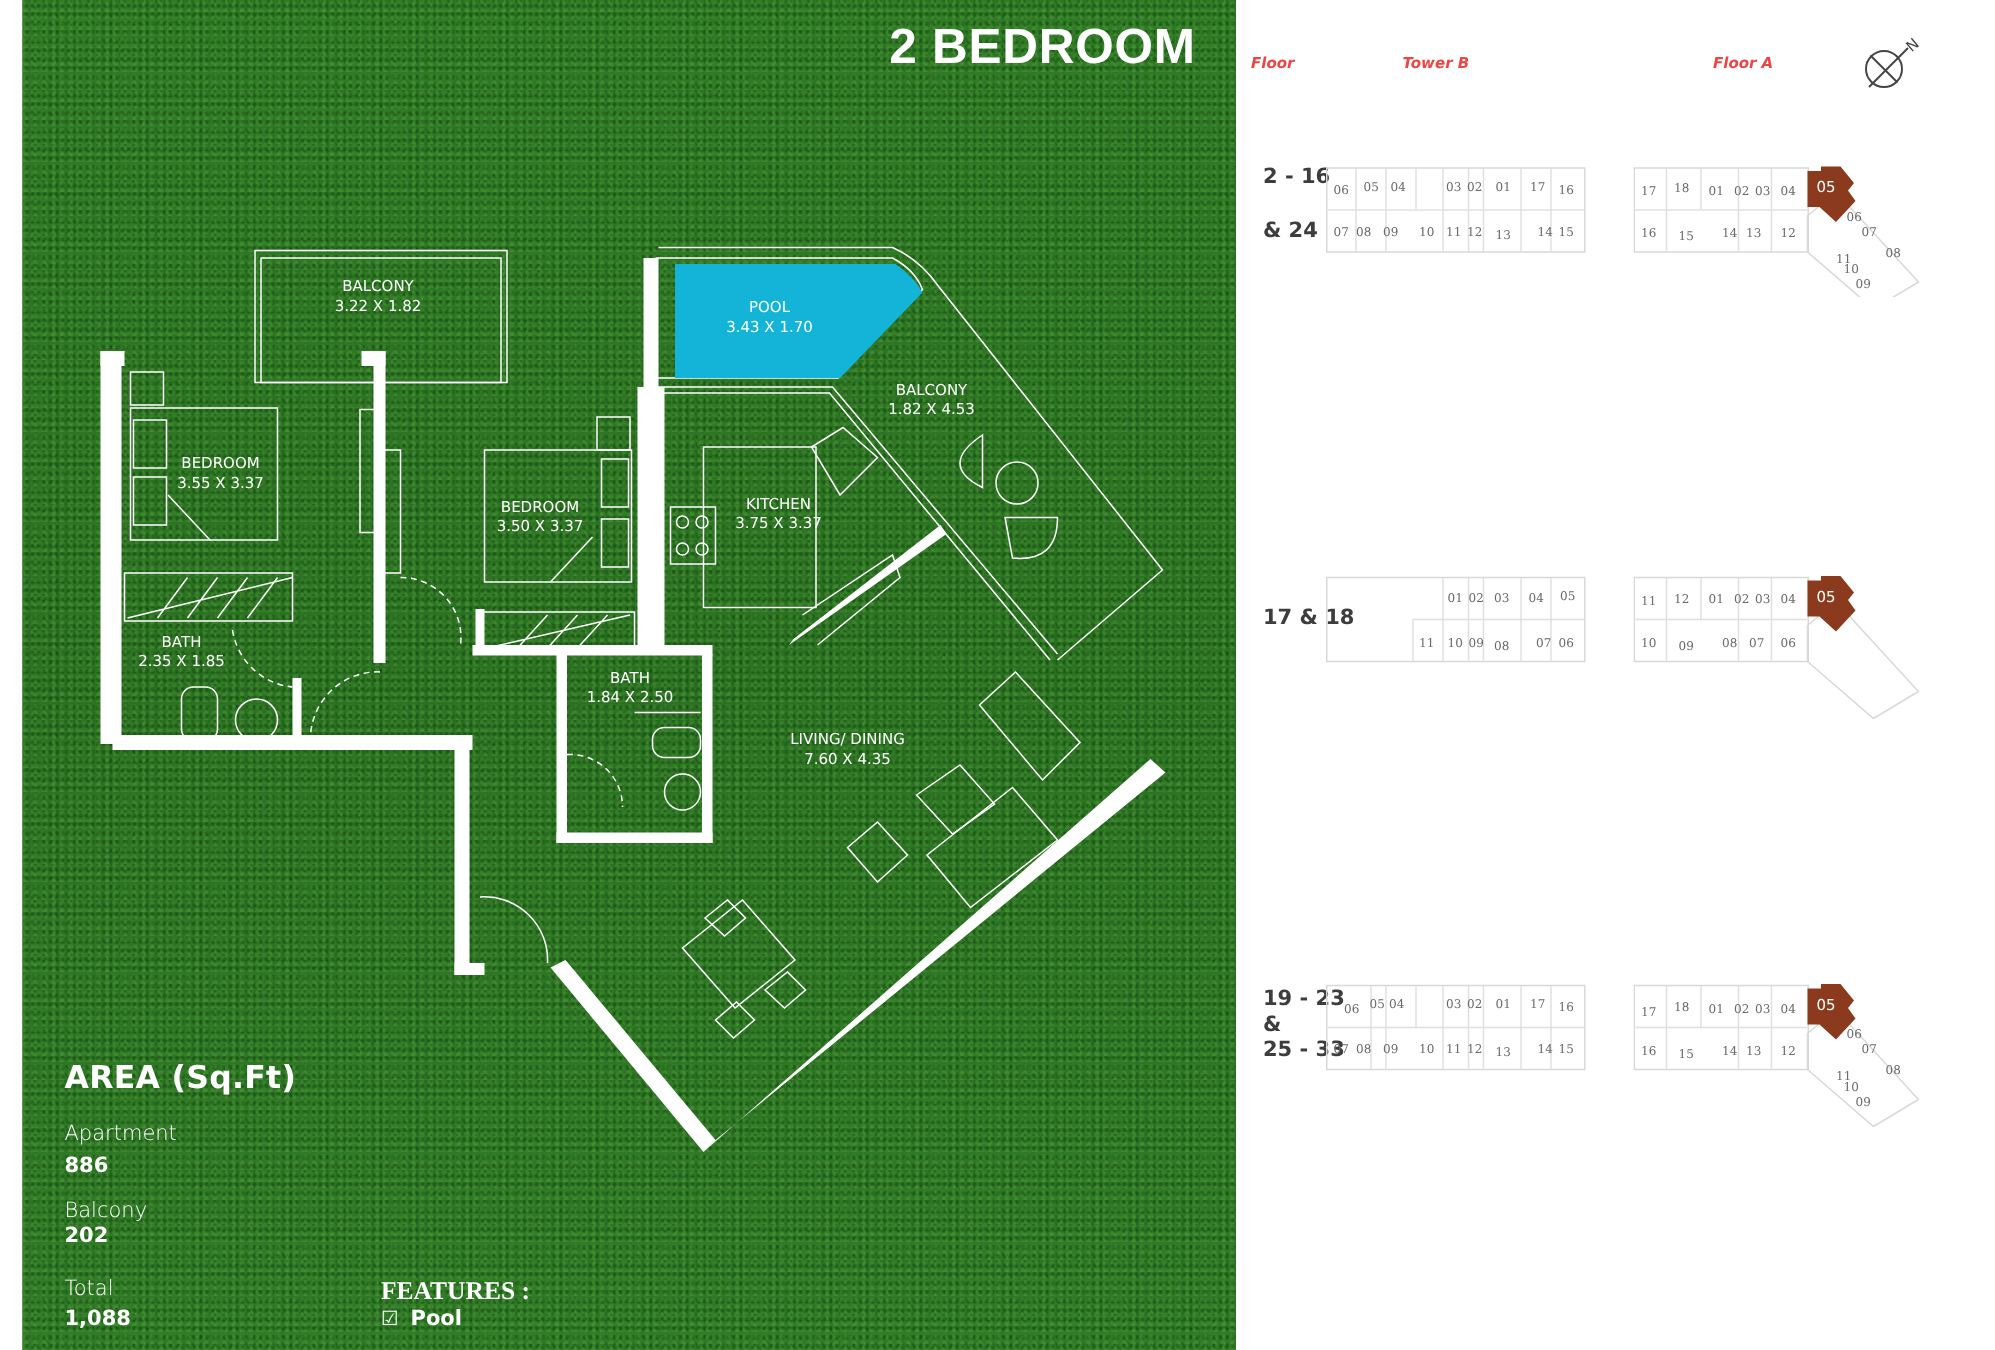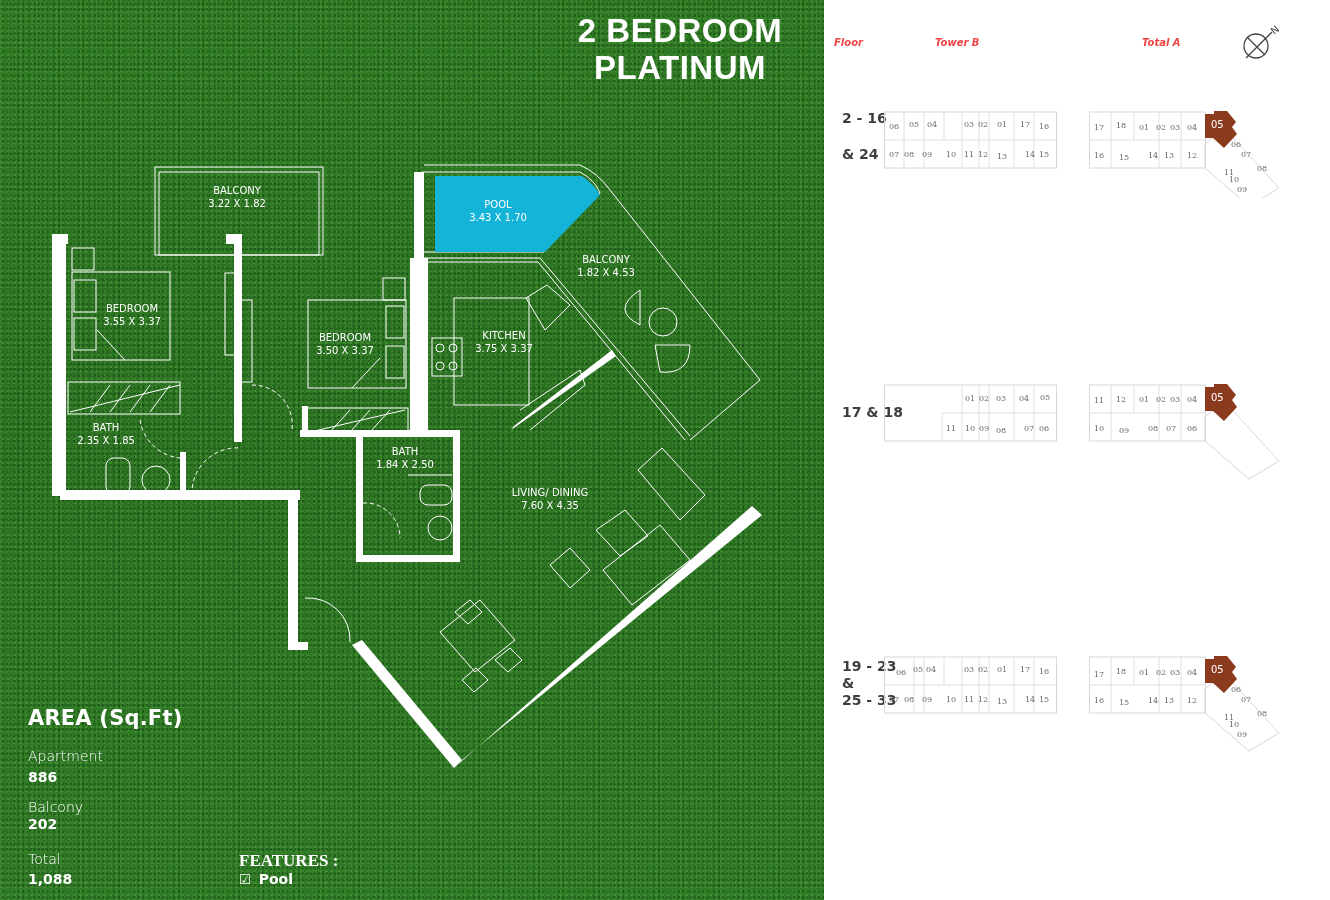--- a/index.html
+++ b/index.html
@@ -1,21 +1,21 @@
 <!DOCTYPE html>
 <html><head>
 <meta charset="utf-8">
 <style>
   * { box-sizing: border-box; margin: 0; padding: 0; }
   html, body { width: 1330px; height: 900px; overflow: hidden; background: #ffffff; }
   body { position: relative; font-family: "DejaVu Sans", sans-serif; }
 
   
   .plan-panel {
-    position: absolute; left: 0; top: 0; width: 909px; height: 900px;
+    position: absolute; left: 15px; top: 0; width: 909px; height: 900px;
     background-color: #2f7a26;
     background-image:
       radial-gradient(circle at 20% 30%, rgba(90,160,60,0.35) 0 1px, transparent 2px),
       radial-gradient(circle at 70% 60%, rgba(10,60,10,0.45) 0 1px, transparent 2px),
       radial-gradient(circle at 40% 80%, rgba(120,190,80,0.25) 0 1px, transparent 2px),
       radial-gradient(circle at 85% 15%, rgba(20,80,20,0.4) 0 1px, transparent 2px),
       linear-gradient(180deg, #2e7b25 0%, #2a7222 50%, #2f7c27 100%);
     background-size: 5px 5px, 4px 6px, 6px 4px, 3px 5px, 100% 100%;
   }
   .title {
@@ -46,21 +46,20 @@
   .unit-num { font-family: "DejaVu Serif", serif; font-size: 8px; fill: #6a6a6a; }
   .unit-num-hl { font-family: "DejaVu Sans", sans-serif; font-size: 10px; fill: #ffffff; }
 </style>
 </head>
 <body>
 
 <div class="plan-panel">
 
   <div class="title">
     <div>2 BEDROOM</div>
-    <div>PLATINUM</div>
   </div>
 
   <svg class="floorplan-svg" width="824" height="900" viewBox="0 0 824 900">
     <g fill="none" stroke="#ffffff" stroke-width="1">
 
       <rect x="155" y="167" width="168" height="88"></rect>
       <rect x="159" y="172" width="160" height="83"></rect>
 
       <rect x="72" y="248" width="22" height="22"></rect>
       <rect x="72" y="272" width="98" height="88"></rect>
@@ -185,21 +184,21 @@
   <div class="features-title">FEATURES :</div>
   <div class="features-item">
     <span class="check-icon">☑</span>
     <span>Pool</span>
   </div>
 </div>
 
 <div class="key-panel">
   <div class="hdr" style="left:10px">Floor</div>
   <div class="hdr" style="left:111px">Tower B</div>
-  <div class="hdr" style="left:318px">Total A</div>
+  <div class="hdr" style="left:318px">Floor A</div>
 
   <svg class="compass" width="44" height="44" viewBox="0 0 44 44">
     <circle cx="14" cy="26" r="12" fill="none" stroke="#444" stroke-width="1.3"></circle>
     <line x1="5" y1="17" x2="23" y2="35" stroke="#444" stroke-width="1.3"></line>
     <line x1="4" y1="38" x2="30" y2="12" stroke="#444" stroke-width="1.3"></line>
     <text x="29" y="14" font-size="10" fill="#444" font-family="DejaVu Sans, sans-serif" transform="rotate(-40 32 10)">N</text>
   </svg>
 
   <div class="floor-label" style="left:6px; top:109px">
     <div>2 - 16</div>

